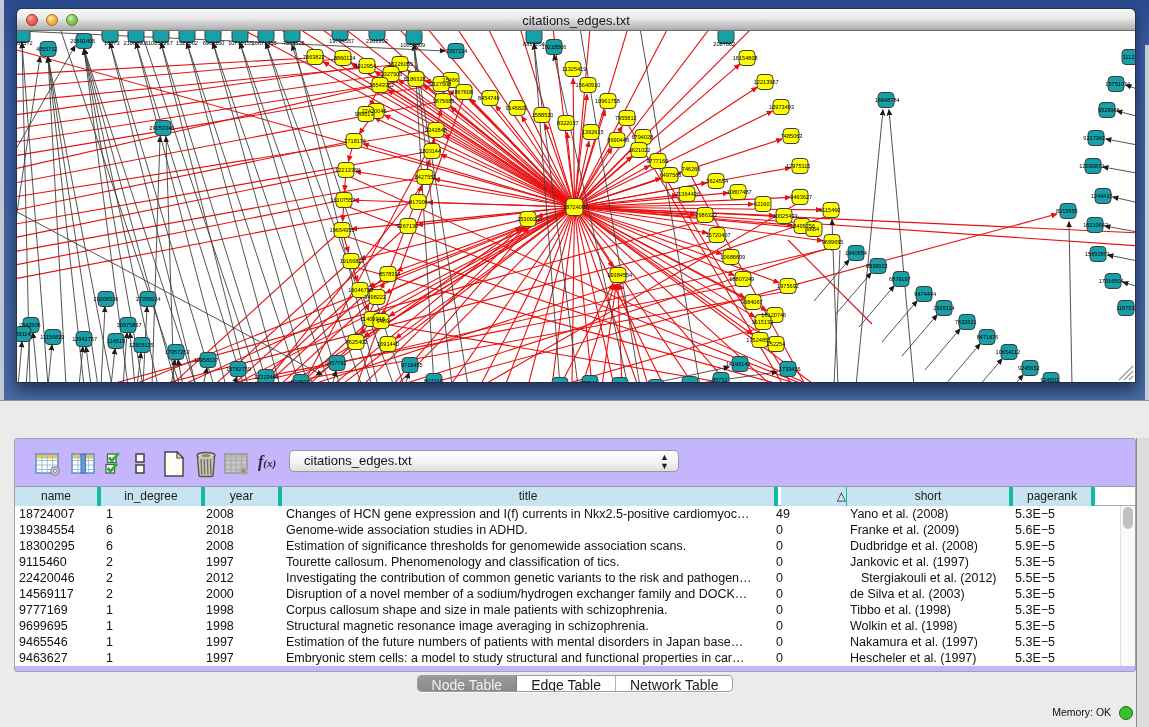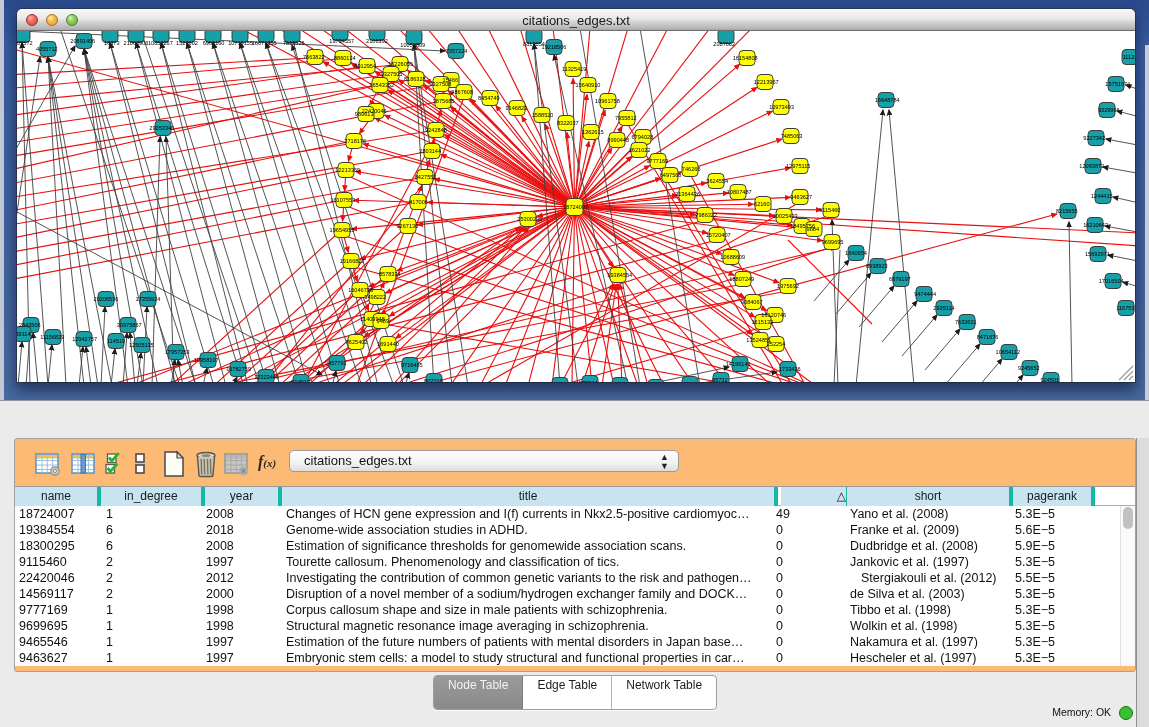--- a/index.html
+++ b/index.html
@@ -32,21 +32,21 @@
           border:0.5px solid #4c7d28;}
   .graphbox { position:absolute; left:0; top:22px; width:1118px; height:351px;
               background:#fff; overflow:hidden; }
   
   .tpanel { position:absolute; left:0; top:400px; width:1149px; height:327px;
             background:#ebebeb; border-top:1px solid #8e959e; }
   .tpanel .phead { position:absolute; left:0; top:0; width:100%; height:36px;
             background:linear-gradient(180deg,#f4f4f4 0%,#f4f4f4 8%,#e3e3e3 16%,#e2e2e2 86%,#e7e7e7 100%); }
   .phead .lbl { position:absolute; left:10px; top:11px; font-size:13px; color:#2a2a2a; }
   .inner { position:absolute; left:14px; top:37px; width:1122px; height:234px;
-           border:1px solid #a2a2a2; border-radius:3px; background:#fdba74; }
+           border:1px solid #a2a2a2; border-radius:3px; background:#c4b5fd; }
   .toolbar { position:absolute; left:0; top:0; width:100%; height:48px; }
   .combo { position:absolute; left:274px; top:11px; width:390px; height:22px;
            border:1px solid #9a9a9a; border-radius:5px;
            background:linear-gradient(180deg,#ffffff 0%,#f2f2f2 60%,#dedede 100%);
            font-size:13px; color:#111; line-height:20px; padding-left:14px; }
   .combo .arr { position:absolute; right:9px; top:2px; font-size:9px; color:#222;
                 line-height:9px; }
   
   .thead { position:absolute; left:0px; top:47px; height:20px; width:1120px;
            background:#ffffff; border-top:1px solid #9a9a9a; border-bottom:1px solid #9ab4c0;
@@ -56,21 +56,21 @@
   .tbody { position:absolute; left:0px; top:67px; width:1120px; height:160px;
            background:#fff; font-size:12.5px; color:#101010; }
   .trow { position:absolute; height:16px; line-height:16px; white-space:nowrap; }
   .vsb { position:absolute; left:1105px; top:67px; width:15px; height:160px;
          background:#fafafa; border-left:1px solid #e0e0e0; }
   .vsb .thumb { position:absolute; left:2px; top:1px; width:10px; height:22px;
                 background:#c1c1c1; border-radius:5px; }
   
   .tabbar { position:absolute; left:0; top:274px; width:1150px; text-align:center; }
   .seg { display:inline-flex; border:1px solid #9e9e9e; border-radius:4px; overflow:hidden;
-         background:#fff; height:35px; font-size:12px;
+         background:#fff; height:17px; font-size:14px;
          box-shadow:0 1px 0 rgba(255,255,255,0.7); }
   .seg .s { padding:0 14px; line-height:18px; color:#1c1c1c; border-right:1px solid #b4b4b4; }
   .seg .s:last-child { border-right:none; }
   .seg .s.on { background:linear-gradient(180deg,#9a9a9a,#8a8a8a); color:#f2f2f2;
                border-right:1px solid #7c7c7c; }
   .memline { position:absolute; right:16px; top:305px; font-size:10.5px; color:#111; }
   .memline .dot { display:inline-block; width:14px; height:14px; border-radius:50%;
                   background:#35c32f; border:1.5px solid #1e6b1e; vertical-align:-4px; margin-left:5px; }
   .scroll2 { position:absolute; left:1136px; top:37px; width:13px; height:290px;
              background:#dcdcdc; border-left:1px solid #8f8f8f; }

